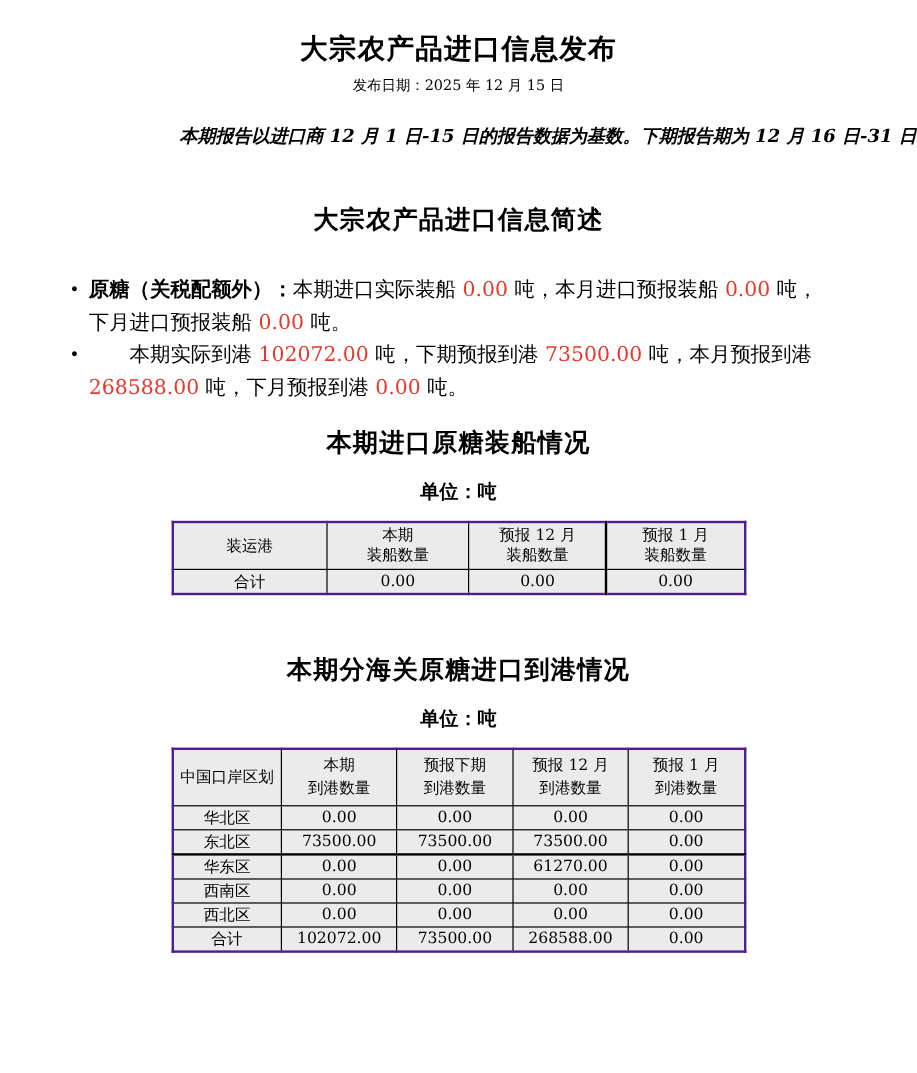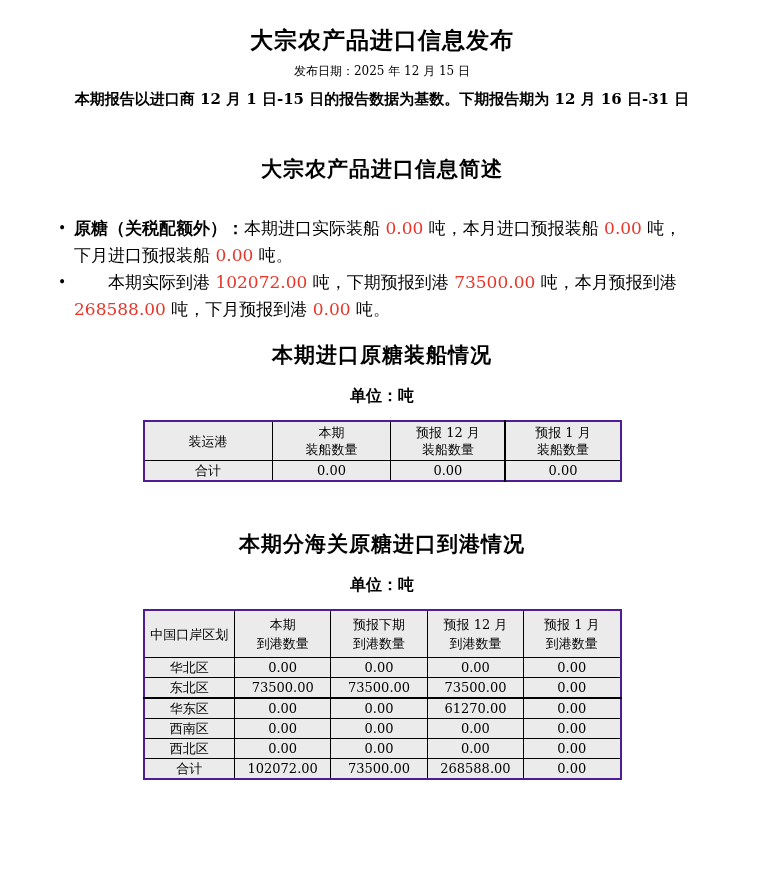--- a/index.html
+++ b/index.html
@@ -7,21 +7,21 @@
     width:764px;height:894px;position:relative;overflow:hidden;
     background:#fff;color:#000;
     font-family:"DejaVu Serif","Liberation Serif",serif;
   }
   .page{width:764px;height:894px;position:relative;}
   .page-title{
     margin:25px 0 0;text-align:center;
     font-size:23px;font-weight:bold;letter-spacing:1px;
   }
   .pub-date{margin-top:7px;text-align:center;font-size:12px;}
-  .notice{margin-top:10px;text-align:center;font-size:15px;font-weight:bold;}
+  .notice{margin-top:24px;text-align:right;font-size:15px;font-weight:bold;font-style:italic;}
   .section-heading{
     text-align:center;font-size:21px;font-weight:bold;
     margin:0;letter-spacing:1px;
   }
   .summary-heading{margin-top:46px;}
   .shipping-heading{margin-top:18px;}
   .arrival-heading{margin-top:48px;}
   .bullets{
     list-style:none;margin:32px 0 0 52px;padding:0;
     width:648px;font-size:17px;line-height:27px;

